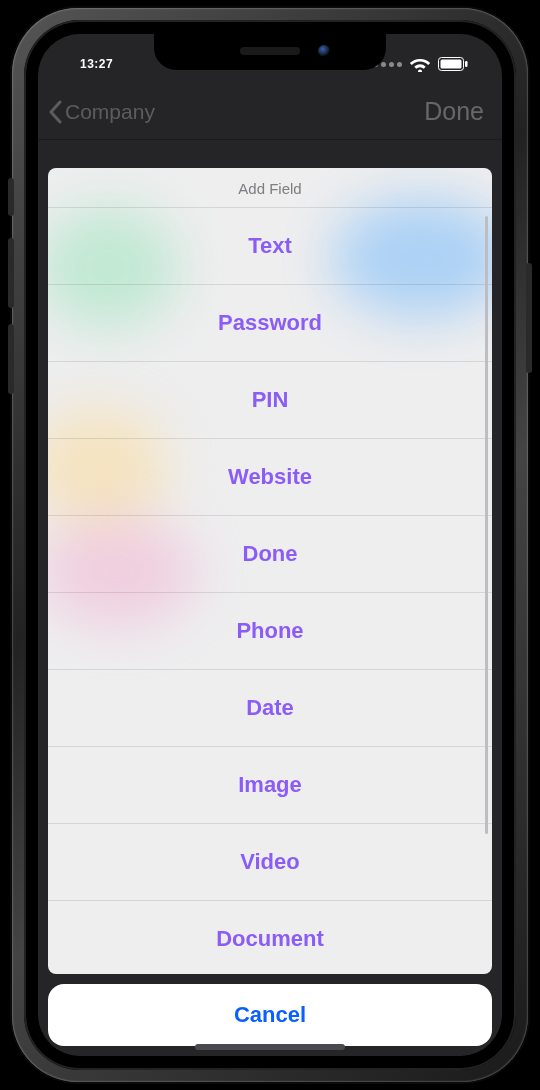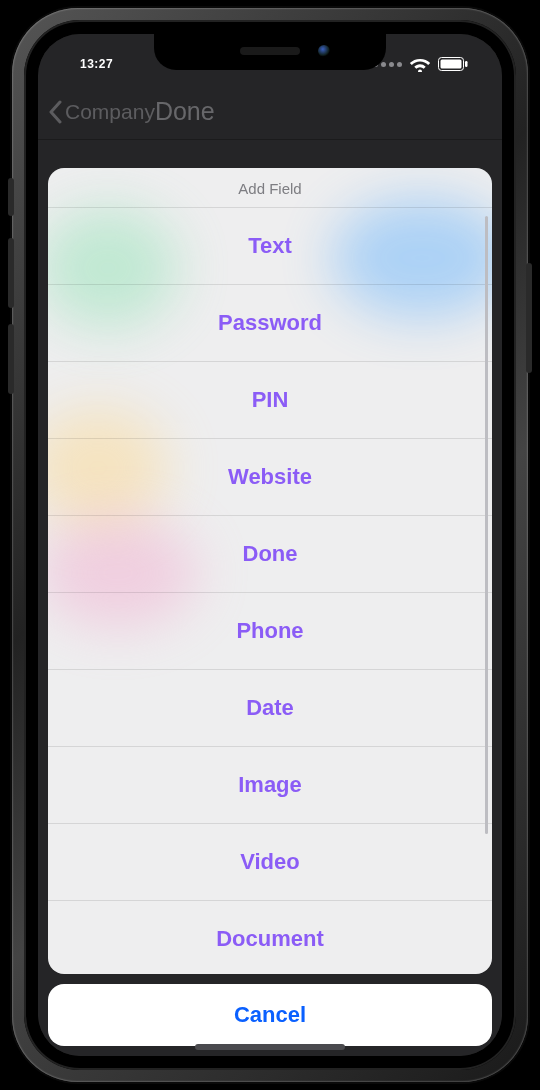--- a/index.html
+++ b/index.html
@@ -53,39 +53,39 @@
     }
     .statusbar .time { padding-top: 10px; padding-left: 14px; letter-spacing: 0.5px; }
     .sb-right { display:flex; align-items:center; gap:7px; padding-top:10px; padding-right:6px; }
     .dots { display:flex; gap:3px; }
     .dots span { width:5px; height:5px; border-radius:50%; background:#8a8a8e; }
     .wifi svg, .batt svg { display:block; }
 
     
     .navbar {
       position:absolute; top:50px; left:0; right:0; height:56px;
-      display:flex; align-items:center; 
+      display:flex; align-items:center; justify-content:space-between;
       padding:0 10px; color:#8e8e93; font-size:21px; z-index:5;
       border-bottom:1px solid #2a2a2c;
     }
     .nav-back { display:flex; align-items:center; gap:2px; color:#8e8e93; }
     .nav-back svg { display:block; }
     .nav-title { position:absolute; left:0; right:0; text-align:center; font-weight:600; color:#d6d6d8; pointer-events:none; }
     .nav-done { color:#9e9ea3; font-size:25px; padding-right:8px; }
 
     
     .dimmer { position:absolute; inset:0; background:rgba(0,0,0,0.35); z-index:8; }
 
     
     .sheet-wrap {
       position:absolute; left:10px; right:10px; bottom:10px; top:134px;
       z-index:10; display:flex; flex-direction:column; gap:10px;
     }
     .sheet {
-      flex:1; min-height:0; border-radius:16px;
+      flex:1; min-height:0; border-radius:8px;
       background:rgba(247,247,248,0.96);
       overflow:hidden; display:flex; flex-direction:column;
       position:relative; backdrop-filter: blur(12px);
     }
     .sheet-title {
       text-align:center; color:#7d7d82; font-size:15px;
       padding:12px 0 10px;
     }
     .sheet-scroll {
       flex:1; overflow:hidden; position:relative;

